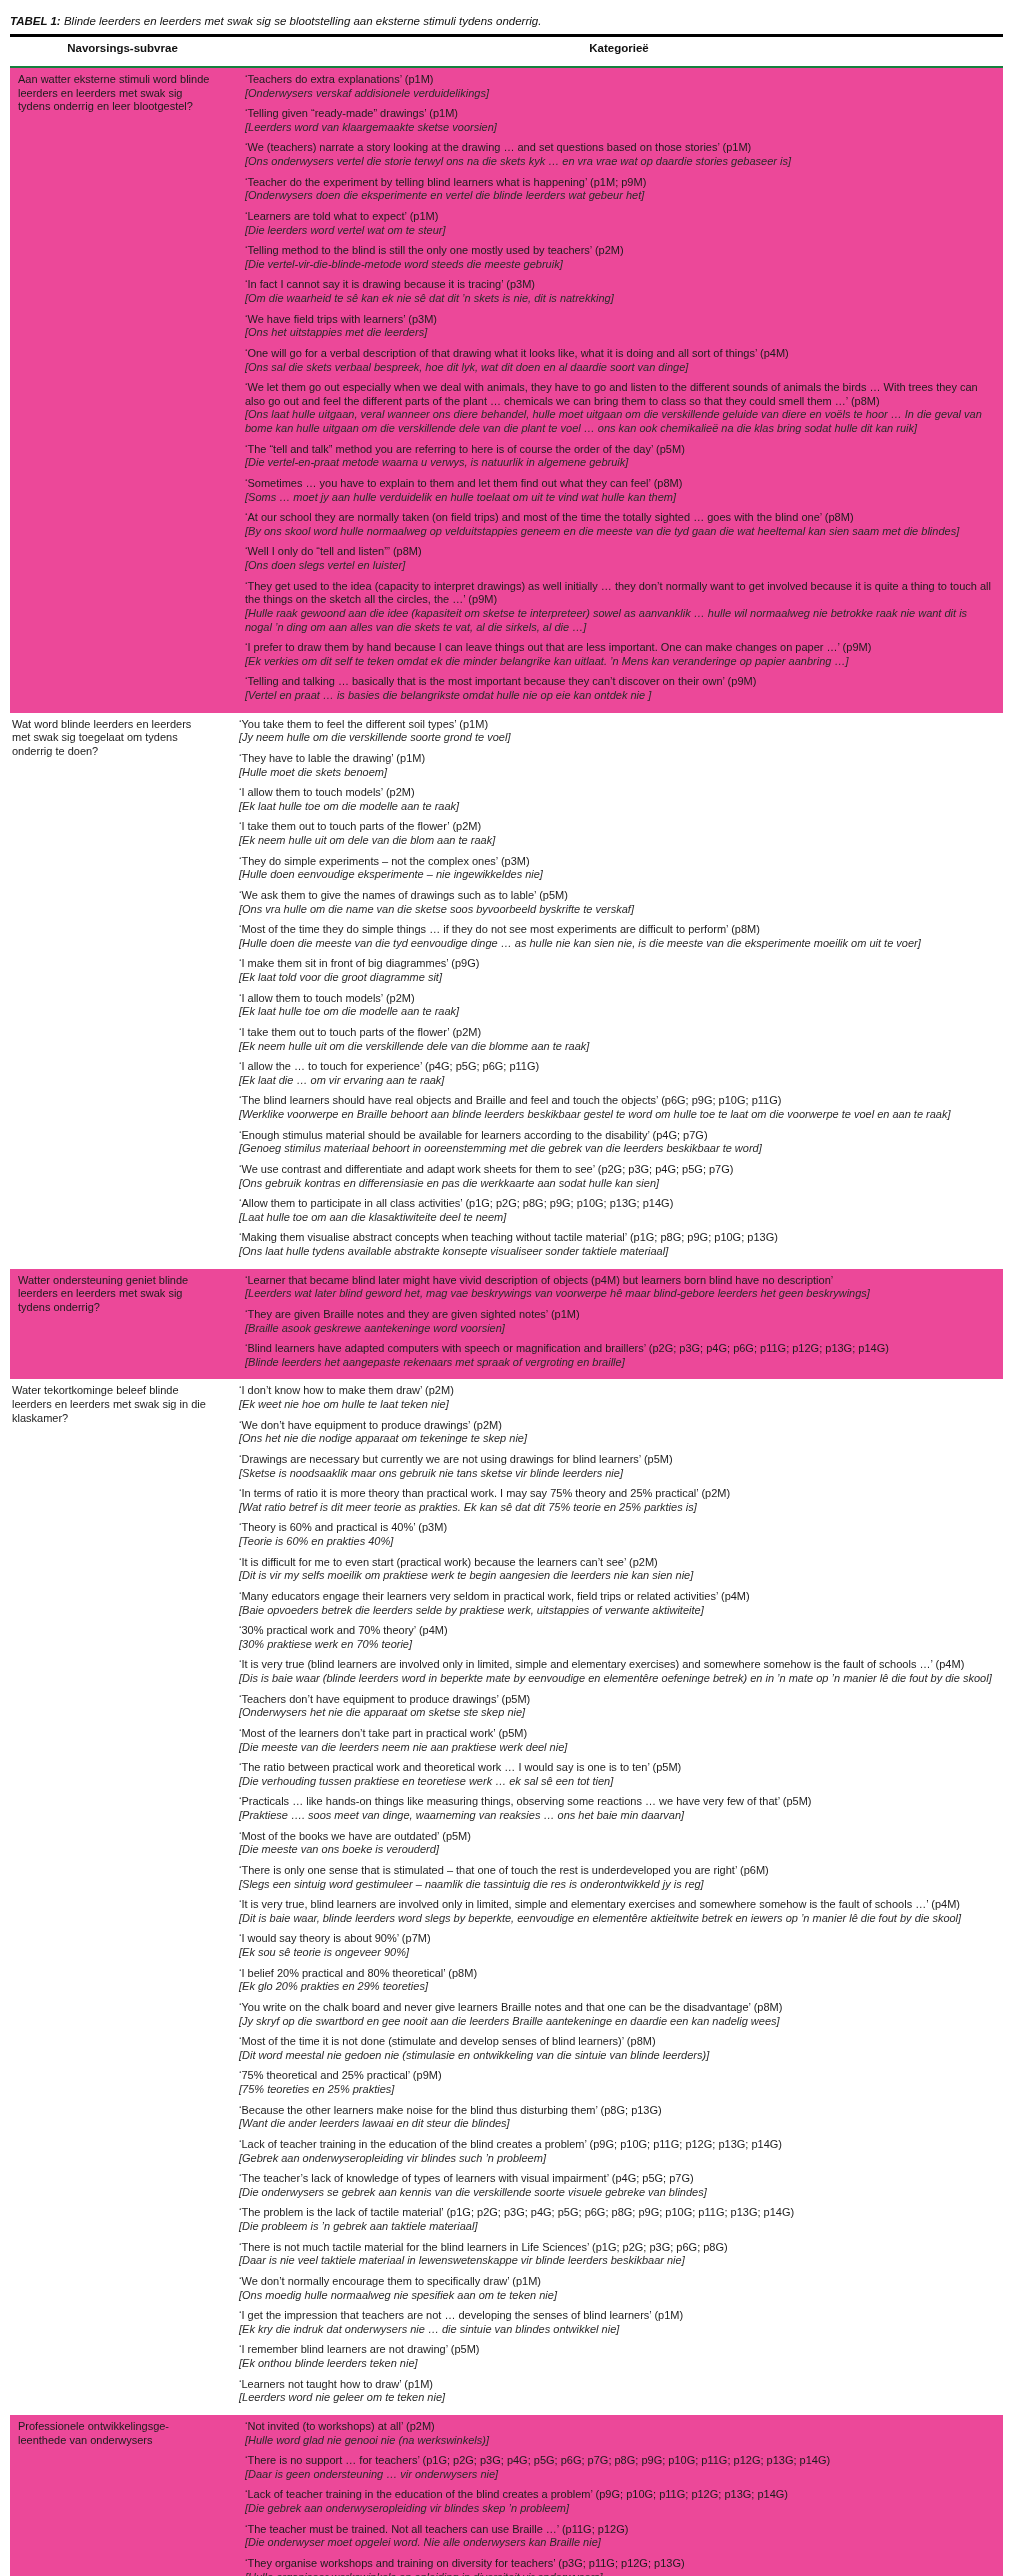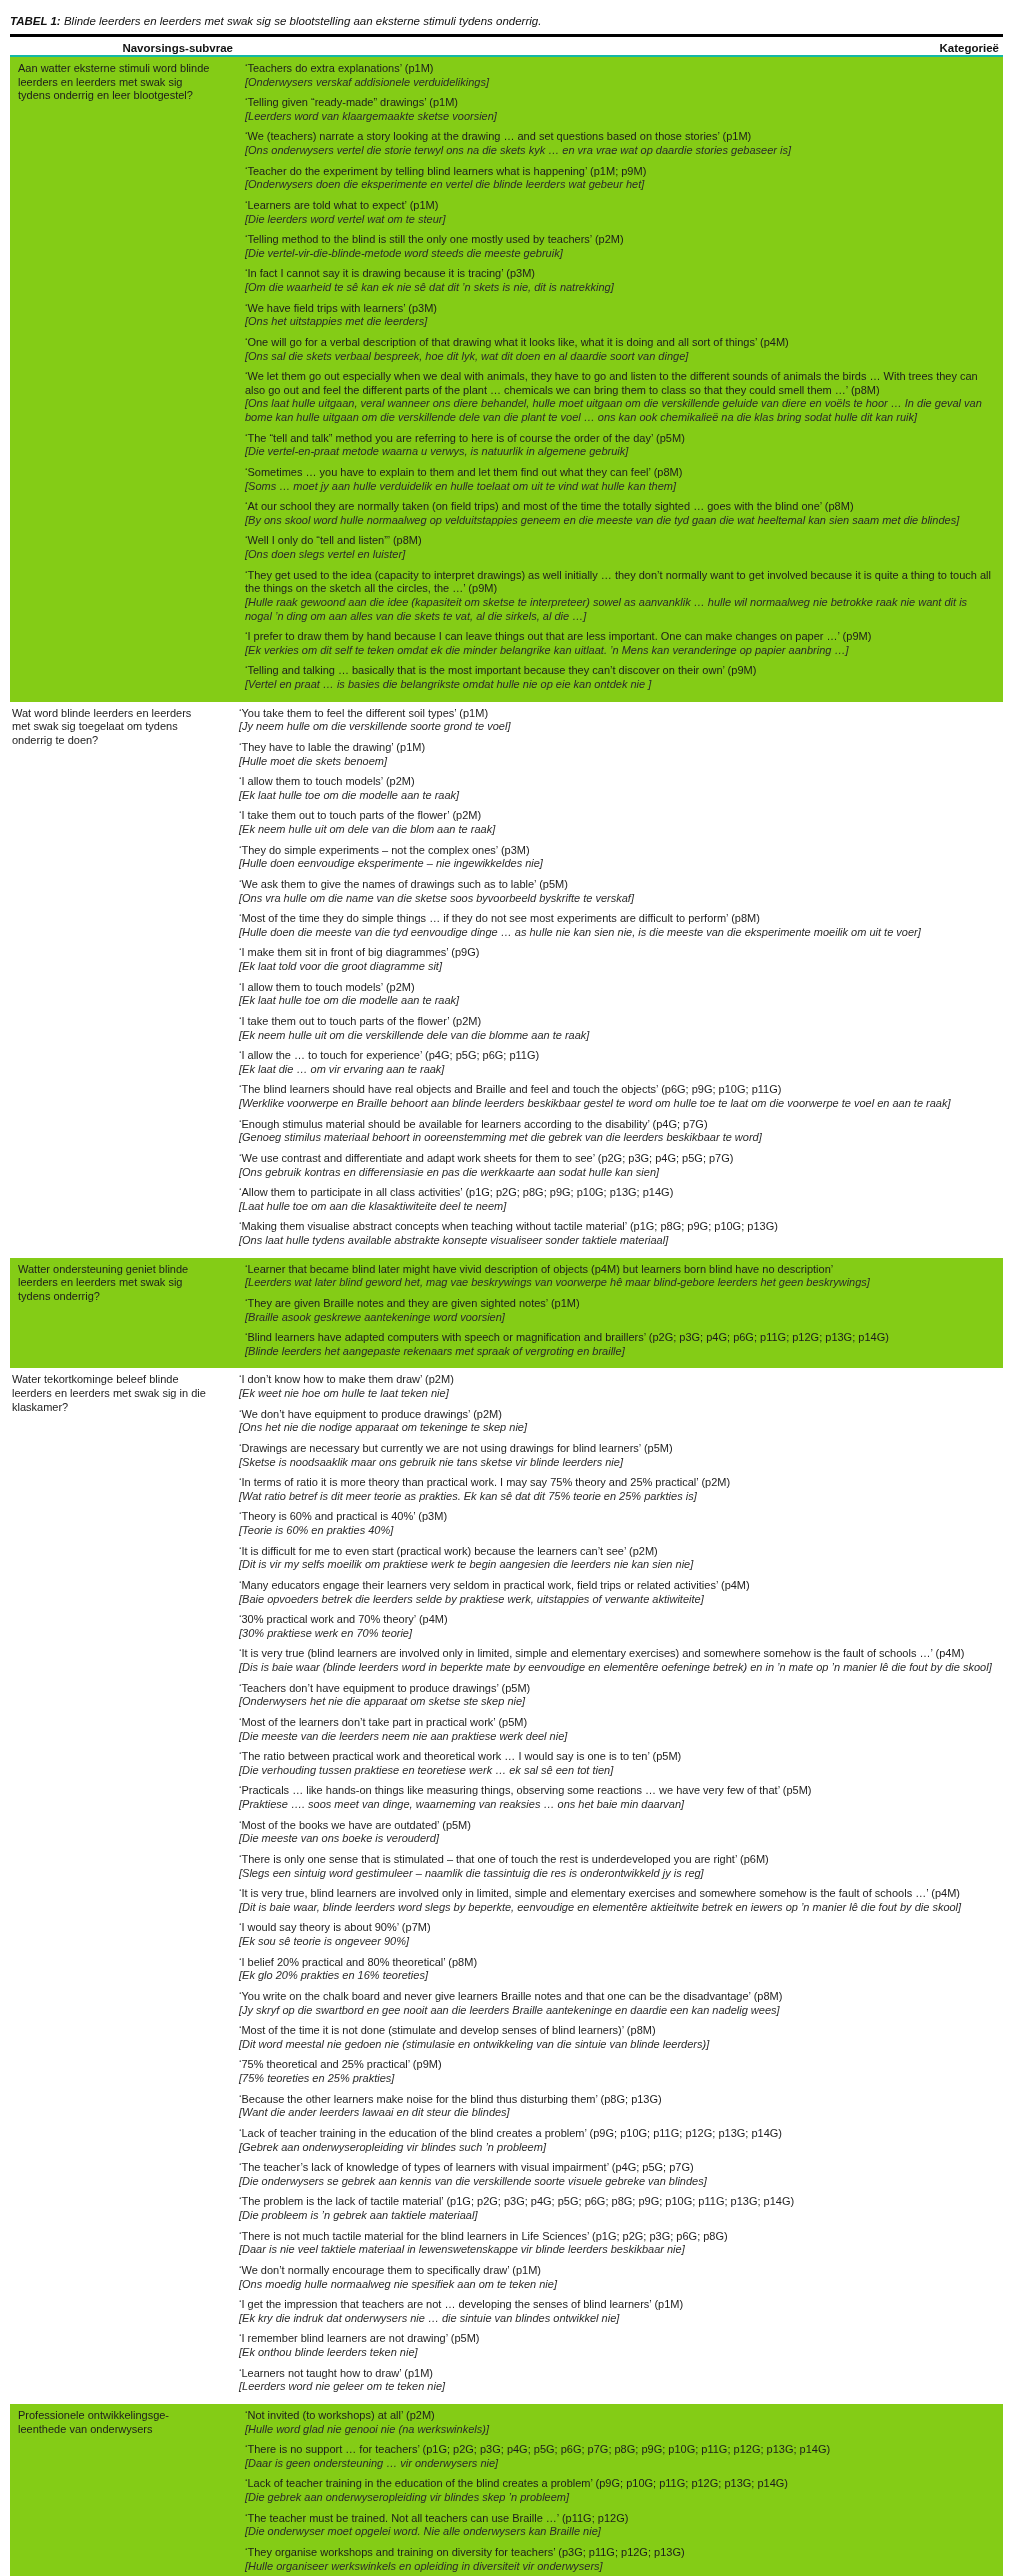--- a/index.html
+++ b/index.html
@@ -1,24 +1,24 @@
 <!DOCTYPE html>
 <html><head>
 <meta charset="utf-8">
 <style>
   html, body { margin:0; padding:0; background:#ffffff; }
   body { font-family:"Liberation Sans","DejaVu Sans",sans-serif; color:#1c1c1c; }
   .page { width:1017px; box-sizing:border-box; padding:10px 14px 60px 10px; }
   .table-title { font-size:11.5px; line-height:1.3; margin:4px 0 5px 0; color:#111;font-style:italic; }
   .table-title .label { font-weight:bold; }
   table.data-table { width:100%; border-collapse:collapse; border-top:3px solid #000; border-bottom:3px solid #000; table-layout:fixed; }
-  thead th { text-align:right; font-size:11.5px; font-weight:bold; padding:5px 4px 1px 2px; border-bottom:2px solid #14b8a6; color:#111; }
+  thead th { text-align:center; font-size:11.5px; font-weight:bold; padding:5px 4px 12px 2px; border-bottom:2px solid #15803d; color:#111; }
   th.col-q { width:221px; }
   tbody td { vertical-align:top; font-size:11px; line-height:1.24; padding:5px 8px 8px 2px; }
-  tbody tr.shaded td { background:#84cc16;padding-left:8px; }
+  tbody tr.shaded td { background:#ec4899;padding-left:8px; }
   td.q-cell { padding-right:10px; }
   .q-text { max-width:199px; }
   .cat-item { margin-bottom:7px; }
   .cat-item:last-child { margin-bottom:2px; }
   .quote-en { color:#1c1c1c; }
   .quote-af { font-style:italic; color:#2a2a2a; }
 </style>
 </head>
 <body>
 
@@ -268,21 +268,21 @@
             <div class="cat-item">
               <div class="quote-en">‘It is very true, blind learners are involved only in limited, simple and elementary exercises and somewhere somehow is the fault of schools …’ (p4M)</div>
               <div class="quote-af">[Dit is baie waar, blinde leerders word slegs by beperkte, eenvoudige en elementêre aktieitwite betrek en iewers op ’n manier lê die fout by die skool]</div>
             </div>
             <div class="cat-item">
               <div class="quote-en">‘I would say theory is about 90%’ (p7M)</div>
               <div class="quote-af">[Ek sou sê teorie is ongeveer 90%]</div>
             </div>
             <div class="cat-item">
               <div class="quote-en">‘I belief 20% practical and 80% theoretical’ (p8M)</div>
-              <div class="quote-af">[Ek glo 20% prakties en 16% teoreties]</div>
+              <div class="quote-af">[Ek glo 20% prakties en 29% teoreties]</div>
             </div>
             <div class="cat-item">
               <div class="quote-en">‘You write on the chalk board and never give learners Braille notes and that one can be the disadvantage’ (p8M)</div>
               <div class="quote-af">[Jy skryf op die swartbord en gee nooit aan die leerders Braille aantekeninge en daardie een kan nadelig wees]</div>
             </div>
             <div class="cat-item">
               <div class="quote-en">‘Most of the time it is not done (stimulate and develop senses of blind learners)’ (p8M)</div>
               <div class="quote-af">[Dit word meestal nie gedoen nie (stimulasie en ontwikkeling van die sintuie van blinde leerders)]</div>
             </div>
             <div class="cat-item">

